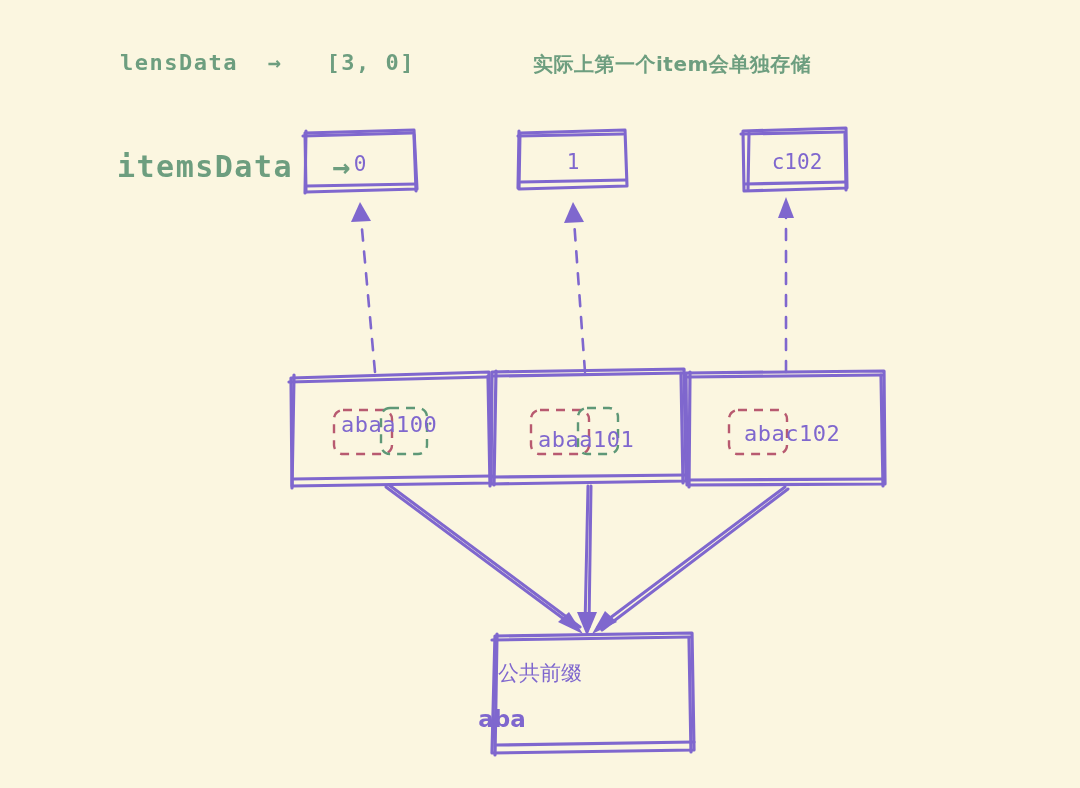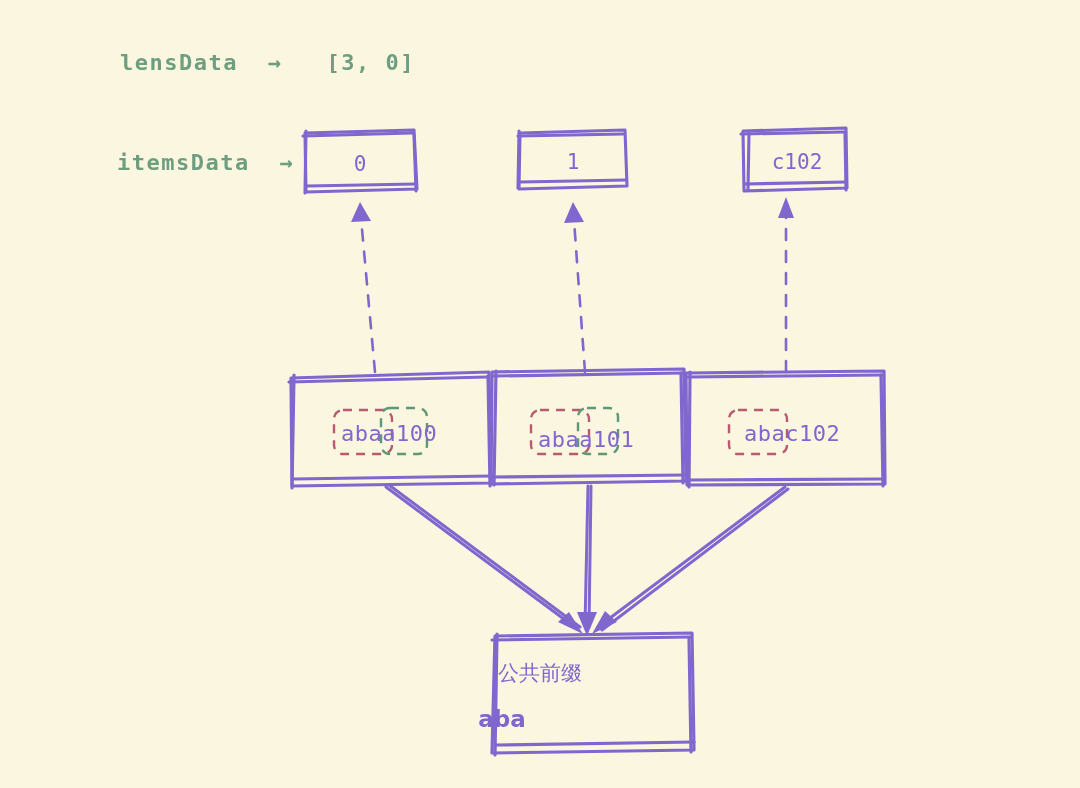--- a/index.html
+++ b/index.html
@@ -47,21 +47,21 @@
     left: 533px;
     top: 54px;
     font-size: 20px;
     font-family: "DejaVu Sans", "Liberation Sans", sans-serif;
     font-weight: bold;
     letter-spacing: 0.5px;
   }
   .items-data {
     left: 117px;
     top: 152px;
-    font-size: 22px;
+    font-size: 30px;
     letter-spacing: 1.5px;
   }
   .cellval {
     position: absolute;
     font-size: 21px;
     color: #7f67ce;
     font-family: "DejaVu Sans Mono", "Liberation Mono", monospace;
     text-align: center;
     line-height: 1;
     white-space: pre;
@@ -192,27 +192,28 @@
       <path d="M492,640 L690,637"></path>
       <path d="M496,745 L694,742"></path>
       <path d="M497,634 L495,755"></path>
       <path d="M689,638 L691,752"></path>
     </g>
 
   </svg>
 
   <div class="lbl lbl-green lens-data">lensData  →   [3, 0]</div>
 
+  <div class="lbl lbl-green note-cn">实际上第一个item会单独存储</div>
 
   <div class="lbl lbl-green items-data">itemsData  →</div>
 
   <div class="cellval" style="left:303px; top:154px; width:114px;">0</div>
   <div class="cellval" style="left:519px; top:152px; width:108px;">1</div>
   <div class="cellval" style="left:742px; top:152px; width:110px;">c102</div>
 
-  <div class="itemtext" style="left:341px; top:423px;">abaa100</div>
+  <div class="itemtext" style="left:341px; top:414px;">abaa100</div>
   <div class="itemtext" style="left:538px; top:429px;">abaa101</div>
   <div class="itemtext" style="left:736px; top:423px;margin-left:8px;">abac102</div>
 
   <div class="lbl prefix-cn">公共前缀</div>
   <div class="lbl prefix-val">aba</div>
 
 </div>
 
 </body></html>

